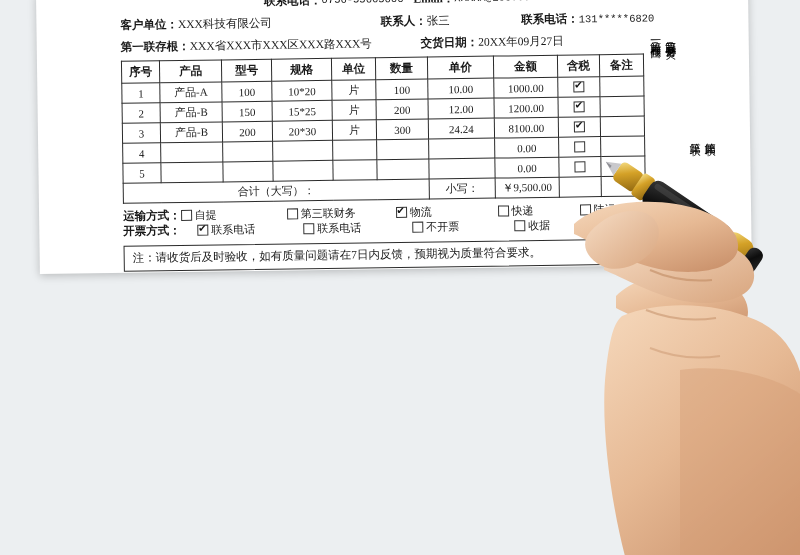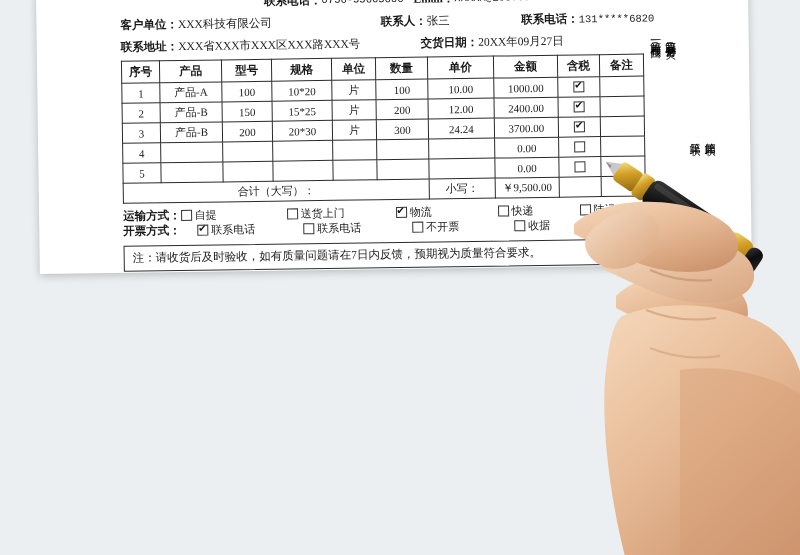--- a/index.html
+++ b/index.html
@@ -168,21 +168,21 @@
         <span class="f2">
           <span class="hdr-lbl">联系人：</span><span class="hdr-val">张三</span>
         </span>
         <span class="f3">
           <span class="hdr-lbl">联系电话：</span><span class="hdr-val mono">131*****6820</span>
         </span>
       </div>
 
       <div class="hdr-row">
         <span class="f1" style="width:300px">
-          <span class="hdr-lbl">联系地址：</span><span class="hdr-val">XXX省XXX市XXX区XXX路XXX号</span>
+          <span class="hdr-lbl">第一联存根：</span><span class="hdr-val">XXX省XXX市XXX区XXX路XXX号</span>
         </span>
         <span>
           <span class="hdr-lbl">交货日期：</span><span class="hdr-val">20XX年09月27日</span>
         </span>
       </div>
 
       <table class="items">
         <colgroup>
           <col style="width:38px">
             <col style="width:62px">
@@ -223,33 +223,33 @@
               <td></td>
             </tr>
             <tr>
               <td class="">2</td>
               <td class="">产品-B</td>
               <td class="num">150</td>
               <td class="num">15*25</td>
               <td class="">片</td>
               <td class="num">200</td>
               <td class="num">12.00</td>
-              <td class="num">2400.00</td>
+              <td class="num">1200.00</td>
               <td><span class="cb on"></span></td>
               <td></td>
             </tr>
             <tr>
               <td class="">3</td>
               <td class="">产品-B</td>
               <td class="num">200</td>
               <td class="num">20*30</td>
               <td class="">片</td>
               <td class="num">300</td>
               <td class="num">24.24</td>
-              <td class="num">3700.00</td>
+              <td class="num">8100.00</td>
               <td><span class="cb on"></span></td>
               <td></td>
             </tr>
             <tr>
               <td class="">4</td>
               <td class=""></td>
               <td class="num"></td>
               <td class="num"></td>
               <td class=""></td>
               <td class="num"></td>
@@ -285,21 +285,21 @@
       <div class="opts">
         <div class="opt-line">
           <span class="olbl">运输方式：</span>
           <span id="shipping-opts" style="display:flex">
               <span class="opt" style="width: 102px;">
                 <span class="cb"></span>
                 <span>自提</span>
               </span>
               <span class="opt" style="width: 105px;">
                 <span class="cb"></span>
-                <span>送货上门</span>
+                <span>第三联财务</span>
               </span>
               <span class="opt" style="width: 98px;">
                 <span class="cb on"></span>
                 <span>物流</span>
               </span>
               <span class="opt" style="width: 78px;">
                 <span class="cb"></span>
                 <span>快递</span>
               </span>
               <span class="opt" style="width: 70px;">

